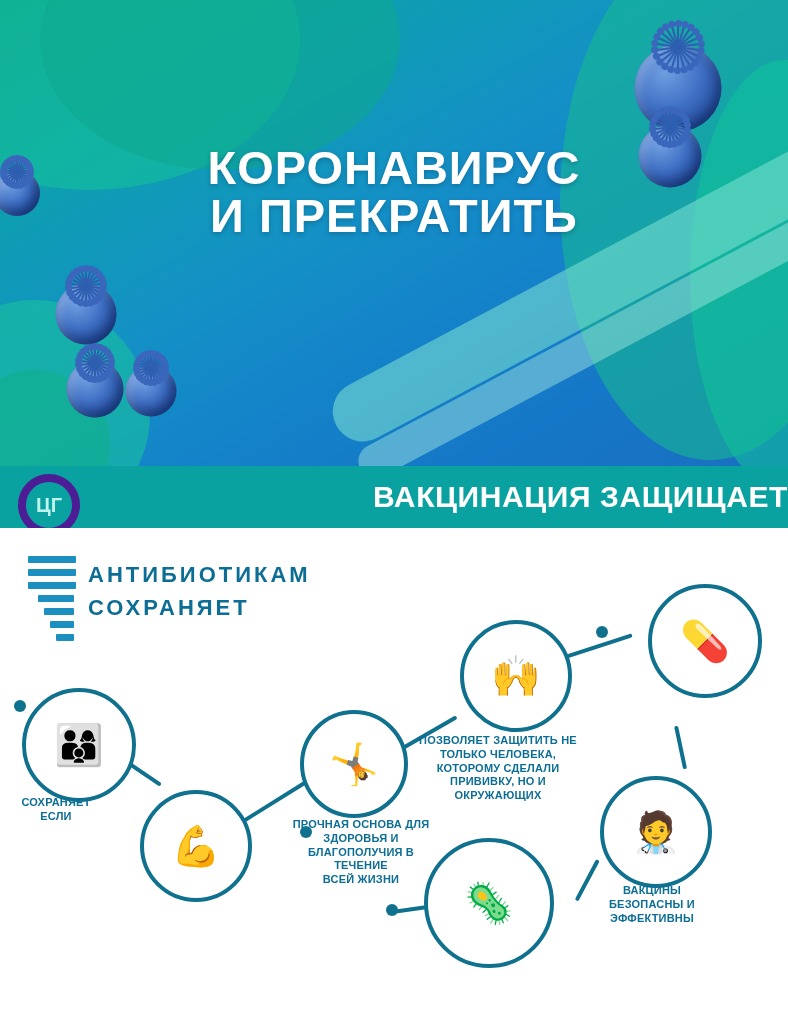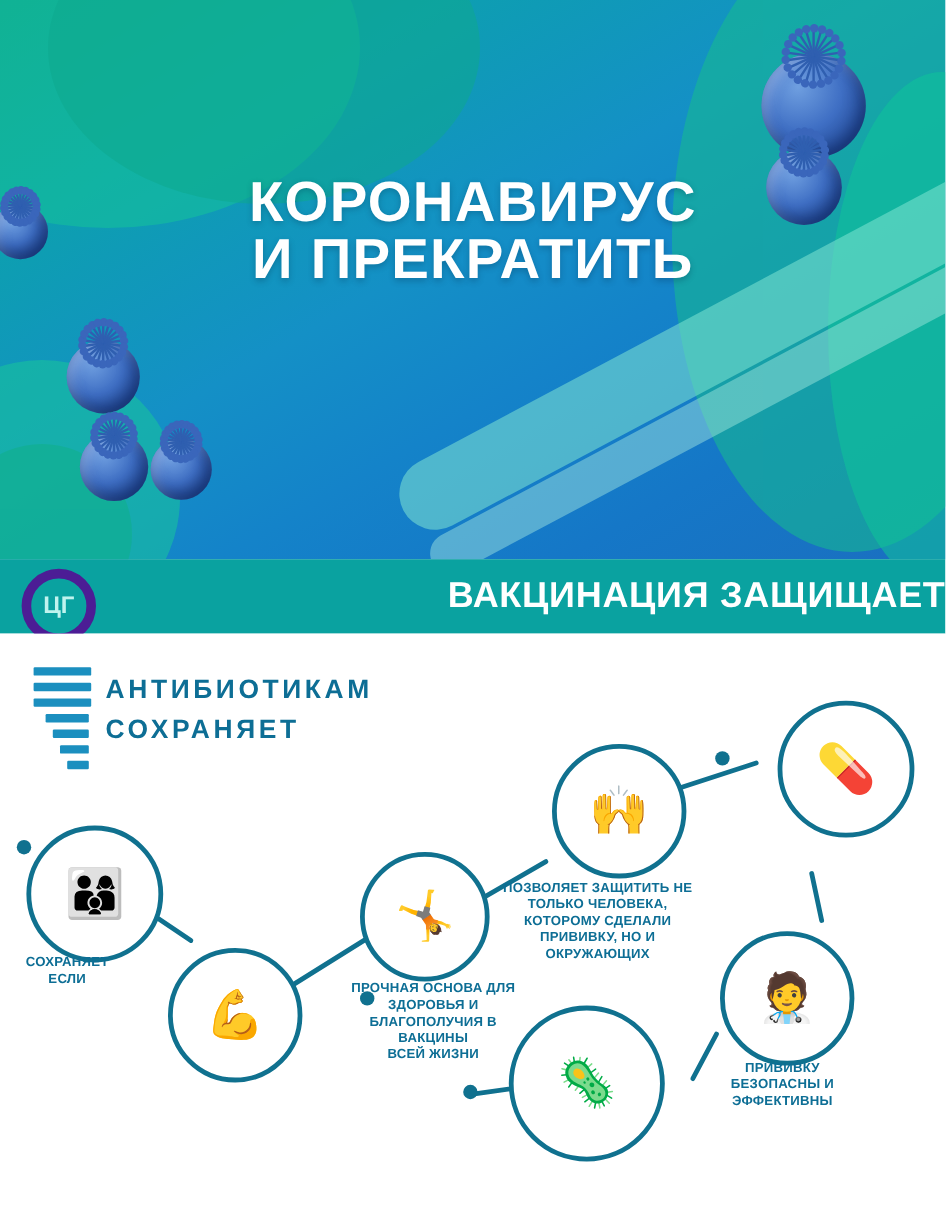--- a/index.html
+++ b/index.html
@@ -311,40 +311,40 @@
 
     <div class="node" style="left:140px;top:262px;width:104px;height:104px;">
       <span class="emoji">💪</span>
     </div>
 
     <div class="node" style="left:300px;top:182px;width:100px;height:100px;">
       <span class="emoji">🤸</span>
     </div>
     <div class="cap" style="left: 282px; top: 290px; width: 158px; white-space: pre-line;">ПРОЧНАЯ ОСНОВА ДЛЯ
 ЗДОРОВЬЯ И
-БЛАГОПОЛУЧИЯ В ВАКЦИНЫ
+БЛАГОПОЛУЧИЯ В ТЕЧЕНИЕ
 ВСЕЙ ЖИЗНИ</div>
 
     <div class="node" style="left:460px;top:92px;width:104px;height:104px;">
       <span class="emoji">🙌</span>
     </div>
     <div class="cap" style="left: 418px; top: 206px; width: 160px; white-space: pre-line;">ПОЗВОЛЯЕТ ЗАЩИТИТЬ НЕ
 ТОЛЬКО ЧЕЛОВЕКА,
 КОТОРОМУ СДЕЛАЛИ
 ПРИВИВКУ, НО И
 ОКРУЖАЮЩИХ</div>
 
     <div class="node" style="left:648px;top:56px;width:106px;height:106px;">
       <span class="emoji">💊</span>
     </div>
 
     <div class="node" style="left:600px;top:248px;width:104px;height:104px;">
       <span class="emoji">🧑‍⚕️</span>
     </div>
-    <div class="cap" style="left: 590px; top: 356px; width: 124px; white-space: pre-line;">ПРИВИВКУ
+    <div class="cap" style="left: 590px; top: 356px; width: 124px; white-space: pre-line;">ВАКЦИНЫ
 БЕЗОПАСНЫ И
 ЭФФЕКТИВНЫ</div>
 
     <div class="node" style="left:424px;top:310px;width:122px;height:122px;">
       <span class="emoji">🦠</span>
     </div>
 
   </div>
 </div>
 

